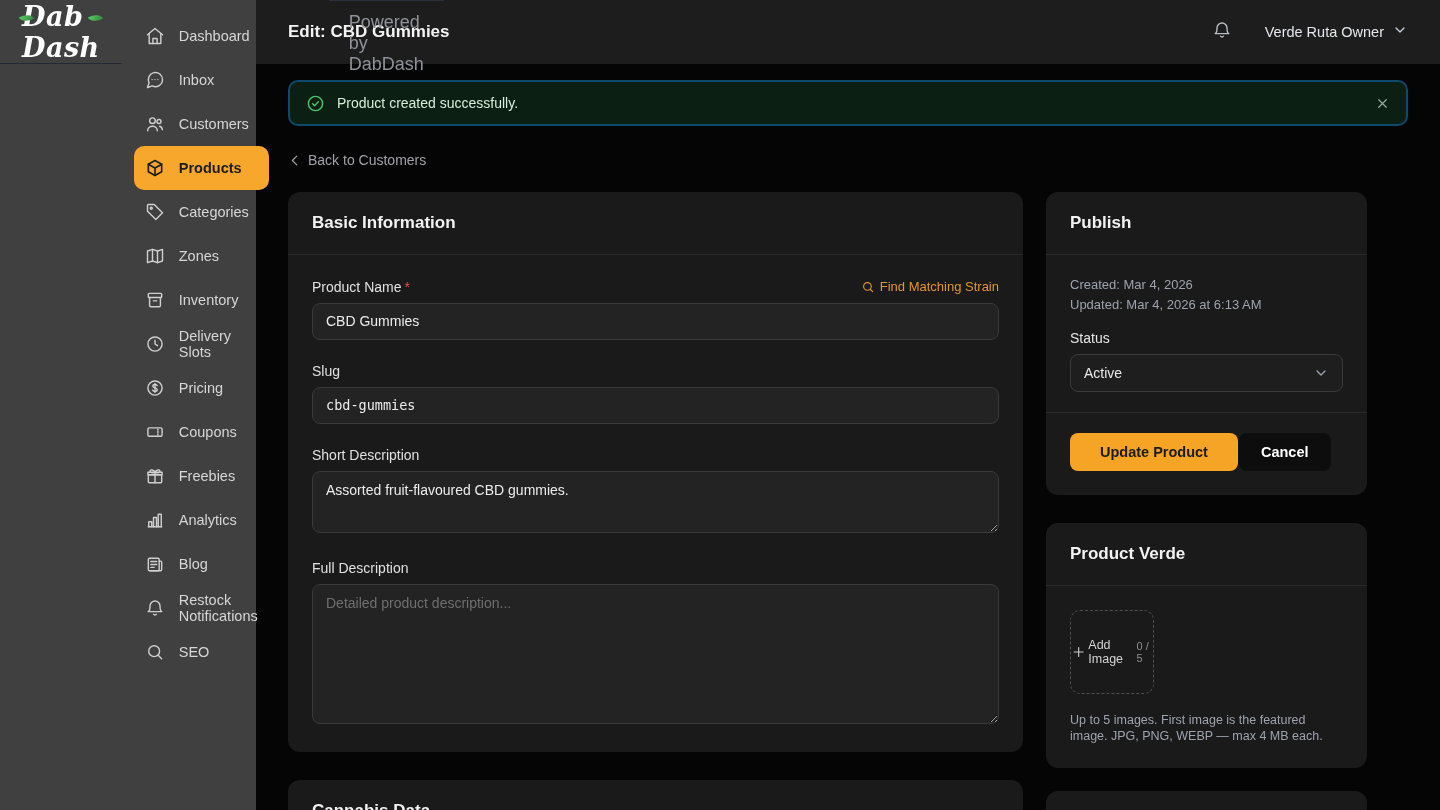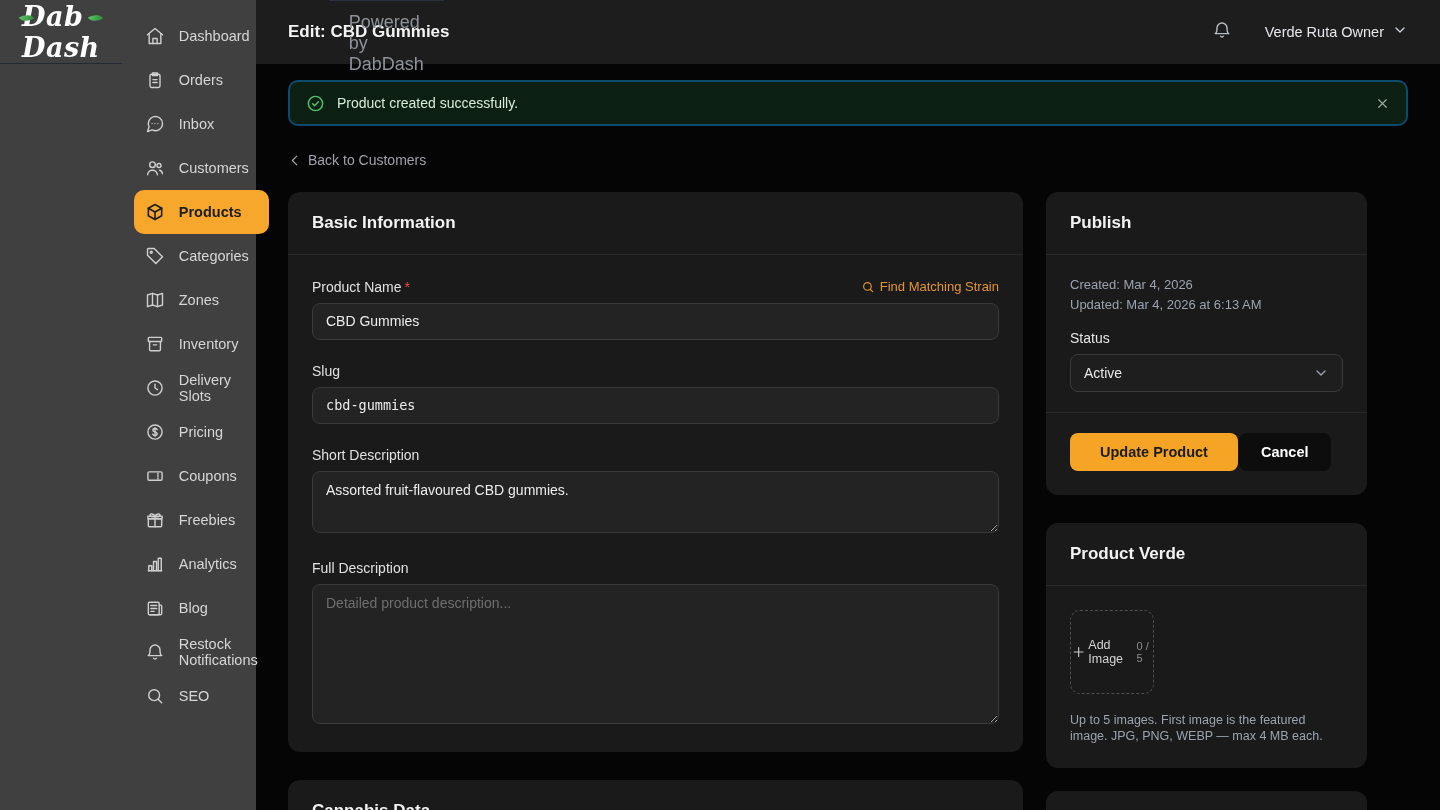--- a/index.html
+++ b/index.html
@@ -132,28 +132,20 @@
       <div class="nav-item">
         <svg viewBox="0 0 24 24">
             <path d="M3 10.5 12 3l9 7.5"></path>
             <path d="M5 9.2V21h14V9.2"></path>
             <path d="M9.5 21v-6h5v6"></path>
           </svg>
         <span>Dashboard</span>
       </div>
       <div class="nav-item">
         <svg viewBox="0 0 24 24">
-            <rect x="6" y="5" width="12" height="16" rx="2"></rect>
-            <path d="M9 3.5h6v3H9z"></path>
-            <path d="M9.5 11.5h5M9.5 15h5"></path>
-          </svg>
-        <span>Orders</span>
-      </div>
-      <div class="nav-item">
-        <svg viewBox="0 0 24 24">
             <path d="M21 11.5a8.5 8.5 0 0 1-12.3 7.6L3 21l1.9-5.7A8.5 8.5 0 1 1 21 11.5z"></path>
             <path d="M8.5 11.5h.01M12 11.5h.01M15.5 11.5h.01"></path>
           </svg>
         <span>Inbox</span>
       </div>
       <div class="nav-item">
         <svg viewBox="0 0 24 24">
             <circle cx="9" cy="8" r="3.4"></circle>
             <path d="M3.2 20c0-3.2 2.6-5.4 5.8-5.4s5.8 2.2 5.8 5.4"></path>
             <circle cx="16.8" cy="9" r="2.4"></circle>

